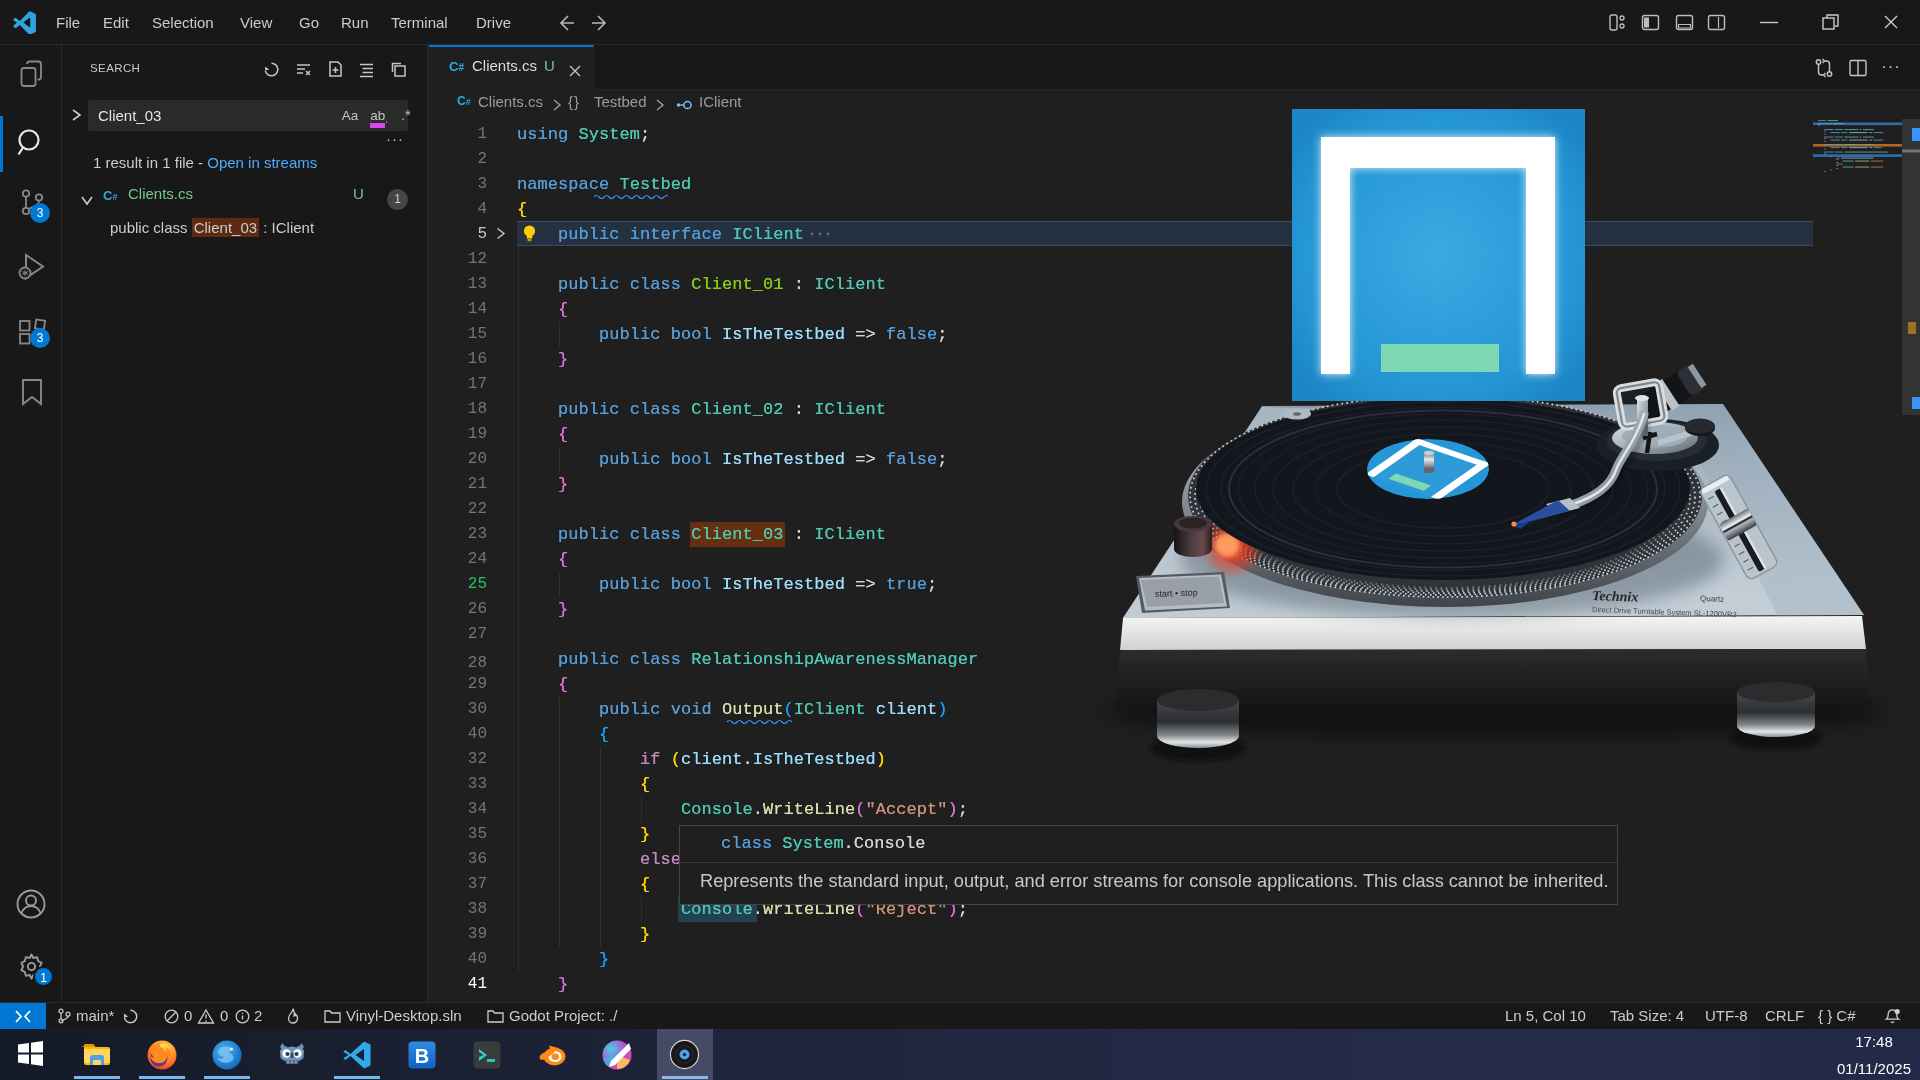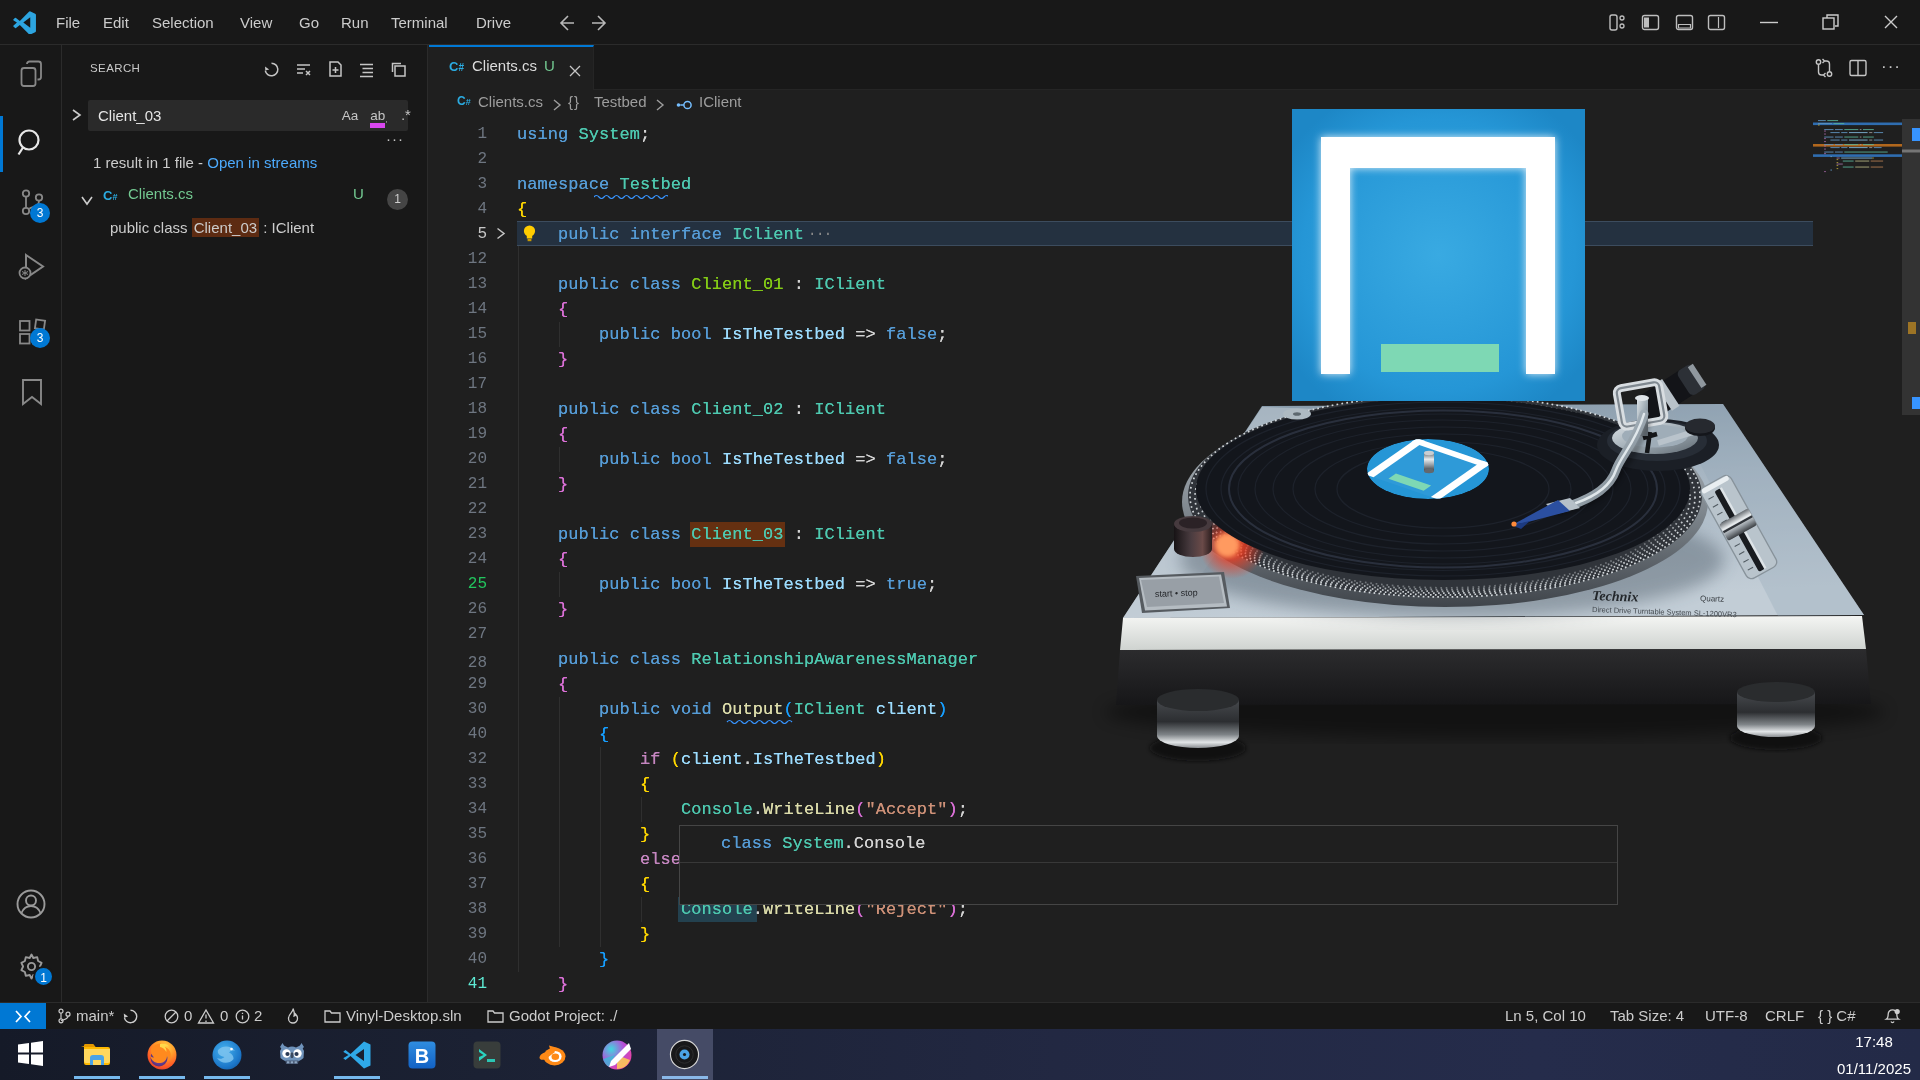--- a/index.html
+++ b/index.html
@@ -256,21 +256,21 @@
 <div class="ln" style="top:721.5px;color:#6e7681">40</div>
 <div class="ln" style="top:746.5px;color:#6e7681">32</div>
 <div class="ln" style="top:771.5px;color:#6e7681">33</div>
 <div class="ln" style="top:796.5px;color:#6e7681">34</div>
 <div class="ln" style="top:821.5px;color:#6e7681">35</div>
 <div class="ln" style="top:846.5px;color:#6e7681">36</div>
 <div class="ln" style="top:871.5px;color:#6e7681">37</div>
 <div class="ln" style="top:896.5px;color:#6e7681">38</div>
 <div class="ln" style="top:921.5px;color:#6e7681">39</div>
 <div class="ln" style="top:946.5px;color:#6e7681">40</div>
-<div class="ln" style="top:971.5px;color:#5eead4">41</div>
+<div class="ln" style="top:971.5px;color:#ffffff">41</div>
 
 <svg class="icon" style="left:494px;top:227px" width="13" height="13" viewBox="0 0 13 13">
     <path d="M3.5 1.5 L10 6.5 L3.5 11.5" fill="none" stroke="#c5c5c5" stroke-width="1.5"></path>
   </svg>
 
 <svg class="icon" style="left:521px;top:224px" width="17" height="19" viewBox="0 0 17 19">
   <circle cx="8.5" cy="7" r="5.6" fill="#ffcc00"></circle>
   <rect x="5.8" y="11.5" width="5.4" height="3" fill="#ffcc00"></rect>
   <rect x="6.6" y="15" width="3.8" height="2.2" fill="#c89a00"></rect>
 </svg>
@@ -445,20 +445,21 @@
   <rect x="1912" y="397" width="8" height="12" fill="#3794ff"></rect>
   <rect x="1908" y="322" width="8" height="12" fill="#9d7425"></rect>
   </g>
 </svg>
 
 <div class="abs" style="left:679px;top:825px;width:939px;height:80px;background:#1f1f1f;border:1px solid #454545;z-index:30;">
   <div class="tok" style="left:41px;top:5px;color:#569CD6">class</div>
   <div class="tok" style="left:102.2px;top:5px;color:#4EC9B0">System</div>
   <div class="tok" style="left:163.4px;top:5px;color:#D4D4D4">.Console</div>
   <div class="abs" style="left:0px;top:36px;width:937px;height:1px;background:#383838"></div>
+  <div class="abs" style="left:20px;top:45px;font-size:18.2px;color:#c8c8c8;white-space:nowrap;">Represents the standard input, output, and error streams for console applications. This class cannot be inherited.</div>
 </div>
 
 <svg class="abs" style="left:1080px;top:90px;z-index:40" width="840" height="700" viewBox="1080 90 840 700">
 <defs>
   <radialGradient id="albumGlow" cx="0.5" cy="0.5" r="0.62">
         <stop offset="0" stop-color="#39aae2"></stop>
         <stop offset="0.75" stop-color="#2596d6"></stop>
         <stop offset="1" stop-color="#1d87c6"></stop>
       </radialGradient>
   <linearGradient id="deckTop" x1="0" y1="0" x2="0.2" y2="1">

